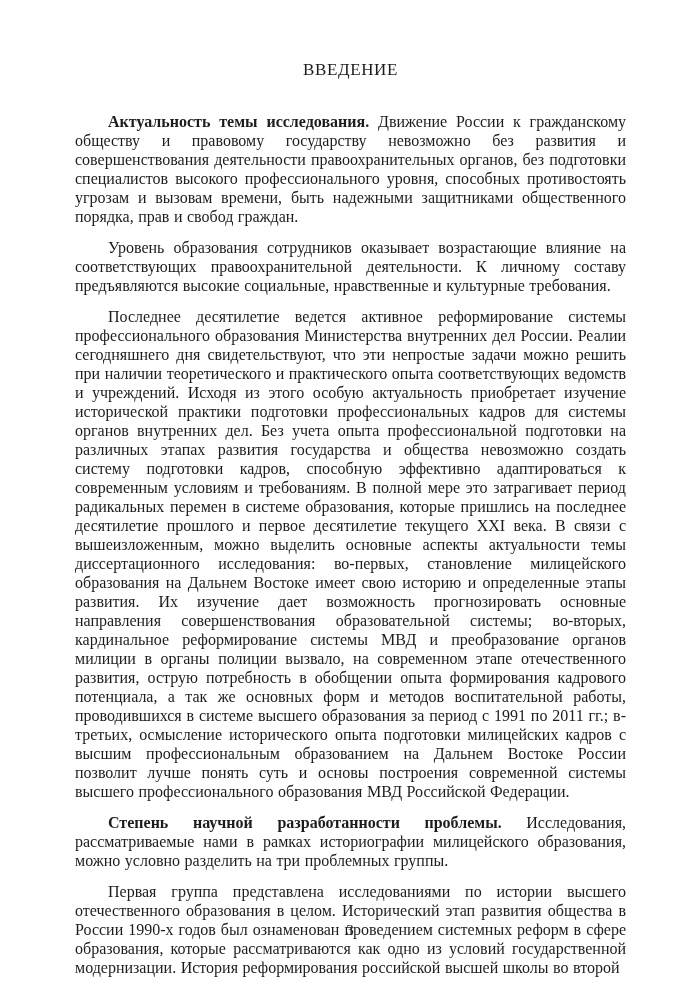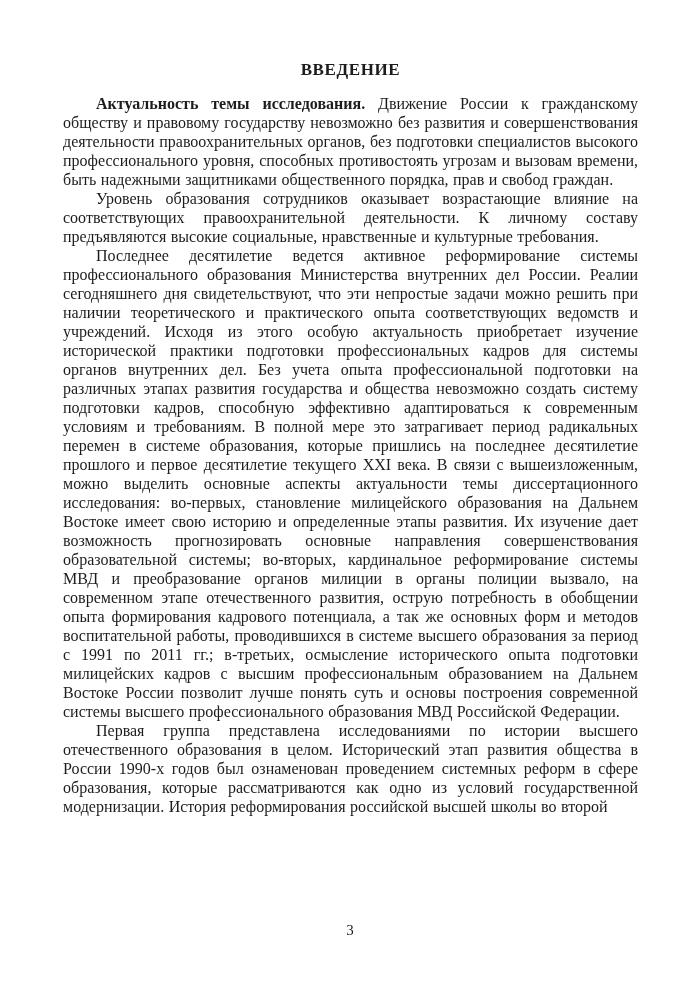--- a/index.html
+++ b/index.html
@@ -19,27 +19,27 @@
   }
   .content {
     position: absolute;
     left: 63px;
     top: 60px;
     width: 575px;
   }
   .doc-title {
     text-align: center;
     font-size: 17px;
-    font-weight: bold;
+    font-weight: normal;
     letter-spacing: 0.6px;
-    margin: 0 0 15px 0;
+    margin: 0 0 33px 0;
     line-height: 19px;
   }
   .para {
-    margin: 0;
+    margin: 12px;
     font-size: 16px;
     line-height: 19px;
     text-align: justify;
     text-indent: 33px;
     word-spacing: 0.5px;
   }
   .para .lead {
     font-weight: bold;
   }
   .page-number {
@@ -59,18 +59,19 @@
 <div class="page">
   <div class="content">
     <h1 class="doc-title">ВВЕДЕНИЕ</h1>
 
     <p class="para"><b class="lead">Актуальность темы исследования.</b> <span>Движение России к гражданскому обществу и правовому государству невозможно без развития и совершенствования деятельности правоохранительных органов, без подготовки специалистов высокого профессионального уровня, способных противостоять угрозам и вызовам времени, быть надежными защитниками общественного порядка, прав и свобод граждан.</span></p>
 
     <p class="para"><b class="lead"></b> <span>Уровень образования сотрудников оказывает возрастающие влияние на соответствующих правоохранительной деятельности. К личному составу предъявляются высокие социальные, нравственные и культурные требования.</span></p>
 
     <p class="para"><b class="lead"></b> <span>Последнее десятилетие ведется активное реформирование системы профессионального образования Министерства внутренних дел России. Реалии сегодняшнего дня свидетельствуют, что эти непростые задачи можно решить при наличии теоретического и практического опыта соответствующих ведомств и учреждений. Исходя из этого особую актуальность приобретает изучение исторической практики подготовки профессиональных кадров для системы органов внутренних дел. Без учета опыта профессиональной подготовки на различных этапах развития государства и общества невозможно создать систему подготовки кадров, способную эффективно адаптироваться к современным условиям и требованиям. В полной мере это затрагивает период радикальных перемен в системе образования, которые пришлись на последнее десятилетие прошлого и первое десятилетие текущего XXI века. В связи с вышеизложенным, можно выделить основные аспекты актуальности темы диссертационного исследования: во-первых, становление милицейского образования на Дальнем Востоке имеет свою историю и определенные этапы развития. Их изучение дает возможность прогнозировать основные направления совершенствования образовательной системы; во-вторых, кардинальное реформирование системы МВД и преобразование органов милиции в органы полиции вызвало, на современном этапе отечественного развития, острую потребность в обобщении опыта формирования кадрового потенциала, а так же основных форм и методов воспитательной работы, проводившихся в системе высшего образования за период с 1991 по 2011 гг.; в-третьих,  осмысление исторического опыта подготовки милицейских кадров с высшим профессиональным образованием на Дальнем Востоке России позволит лучше понять суть и основы построения современной системы высшего профессионального образования МВД Российской Федерации.</span></p>
 
+    <p class="para"><b class="lead">Степень научной разработанности проблемы.</b> <span>Исследования, рассматриваемые нами в рамках историографии милицейского образования, можно условно разделить на три проблемных группы.</span></p>
 
     <p class="para"><b class="lead"></b> <span>Первая группа представлена исследованиями по истории высшего отечественного образования в целом. Исторический этап развития общества в России 1990-х годов был ознаменован проведением системных реформ в сфере образования, которые рассматриваются как одно из условий государственной модернизации. История реформирования российской высшей школы во второй</span></p>
   </div>
 
   <div class="page-number">3</div>
 </div>
 
 </body></html>

